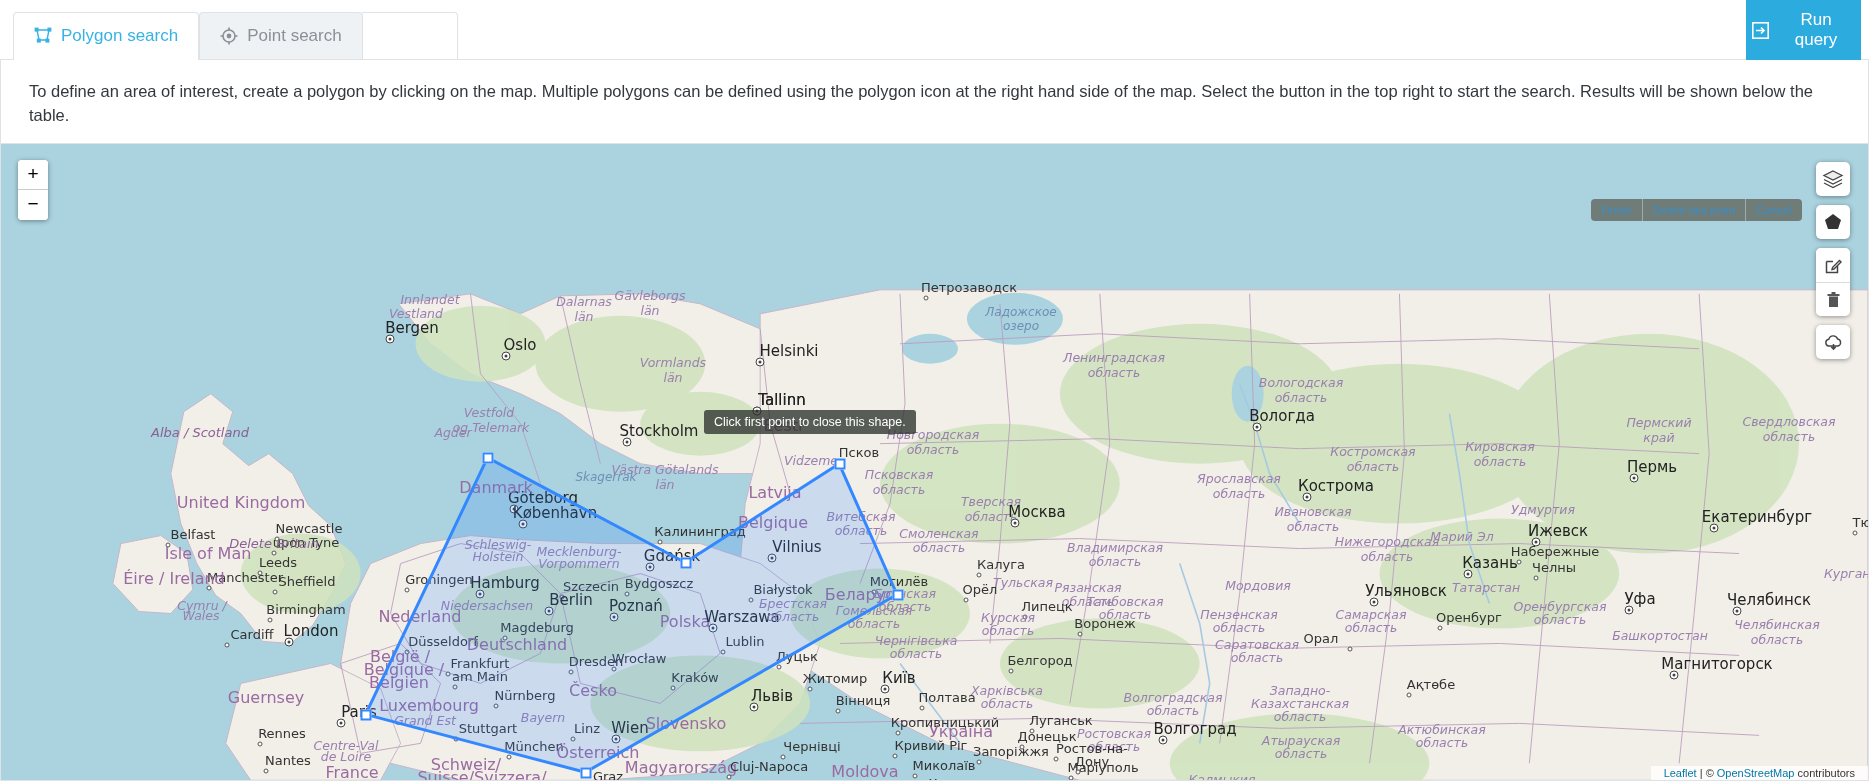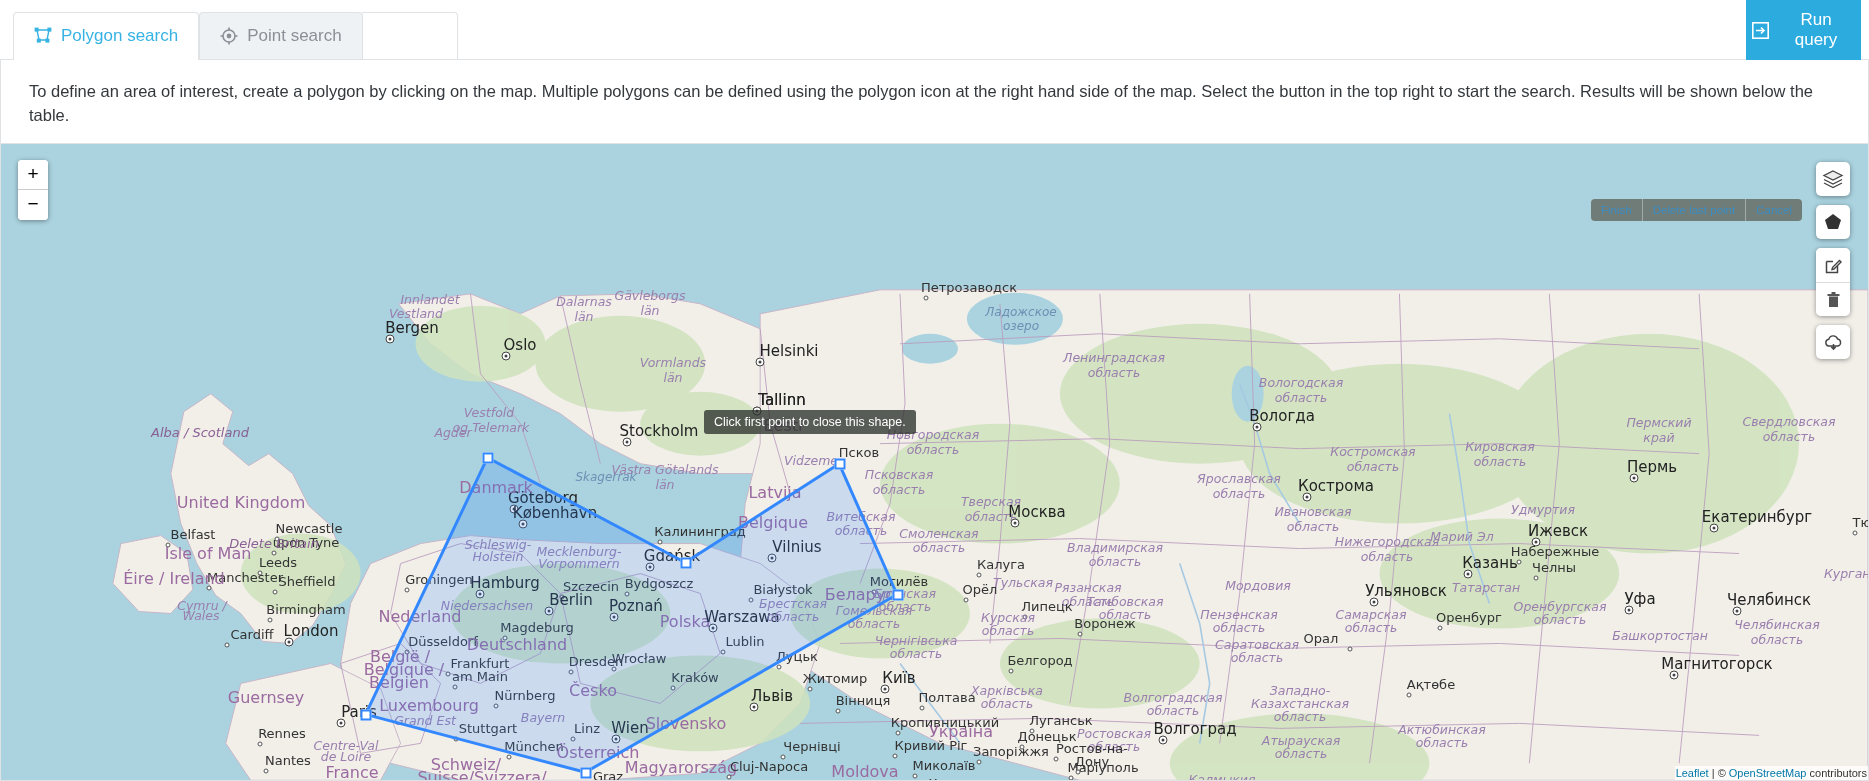--- a/index.html
+++ b/index.html
@@ -232,21 +232,21 @@
     cursor: pointer;
   }
 
   
   .attrib {
     position: absolute;
     right: 0; bottom: 0;
     background: rgba(255,255,255,.8);
     font-size: 11px;
     color: #333;
-    padding: 1px 1px;
+    padding: 1px 13px;
     z-index: 20;
     font-family: "Liberation Sans", sans-serif;
   }
   .attrib a { color: #0078a8; text-decoration: none; cursor: pointer; }
 </style>
 </head>
 <body>
 
 <div id="app">
 

